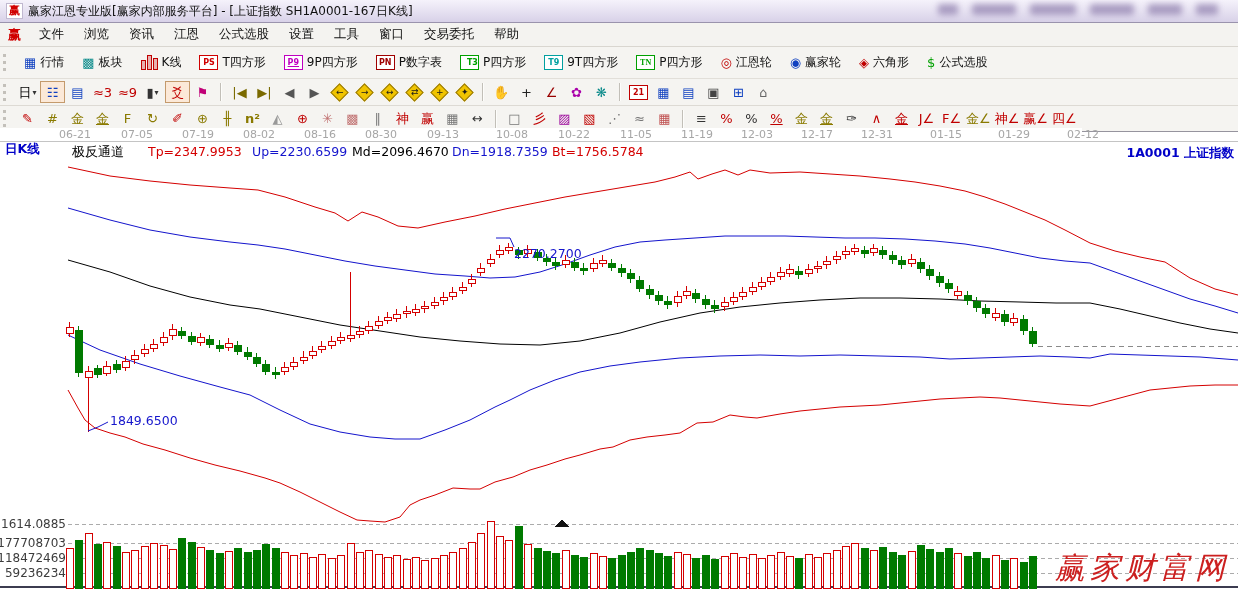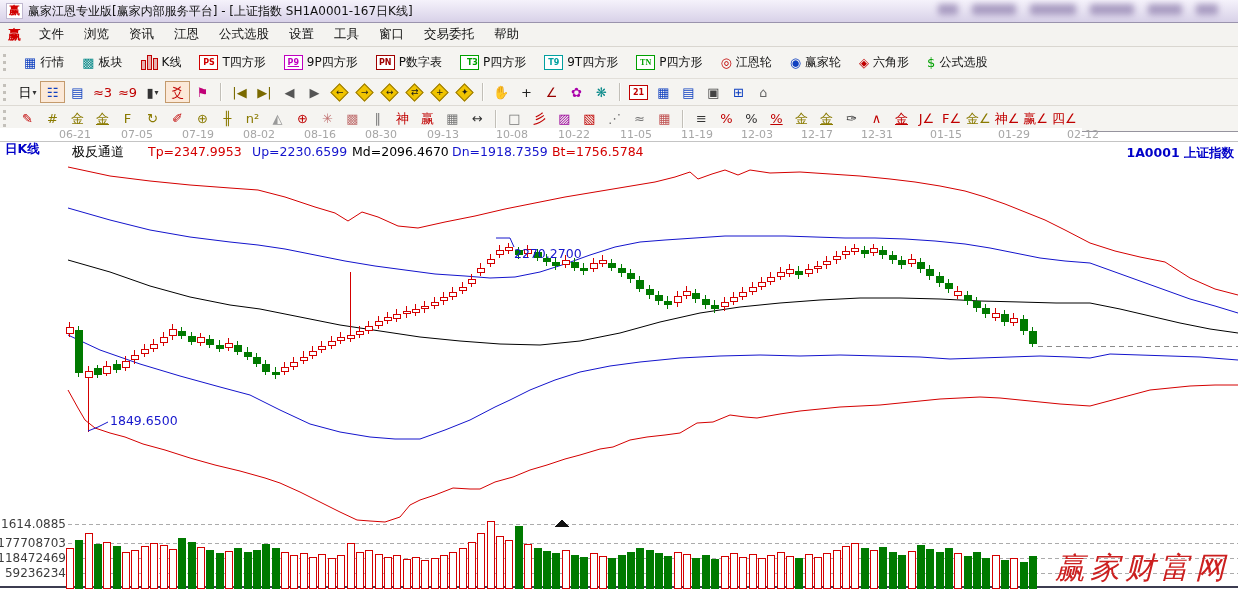--- a/index.html
+++ b/index.html
@@ -273,21 +273,21 @@
         <div class="ibtn">
           <span class="glyph" style="color: rgb(192, 0, 0);">✐</span>
         </div>
         <div class="ibtn">
           <span class="glyph" style="color: rgb(138, 122, 0);">⊕</span>
         </div>
         <div class="ibtn">
           <span class="glyph" style="color: rgb(138, 122, 0);">╫</span>
         </div>
         <div class="ibtn">
-          <span class="glyph" style="color: rgb(138, 122, 0);">n²</span>
+          <span class="glyph" style="color: rgb(138, 122, 0); font-weight: bold;">n²</span>
         </div>
         <div class="ibtn">
           <span class="glyph" style="color: rgb(153, 153, 153);">◭</span>
         </div>
         <div class="ibtn">
           <span class="glyph" style="color: rgb(192, 0, 0);">⊕</span>
         </div>
         <div class="ibtn">
           <span class="glyph" style="color: rgb(192, 112, 112);">✳</span>
         </div>

